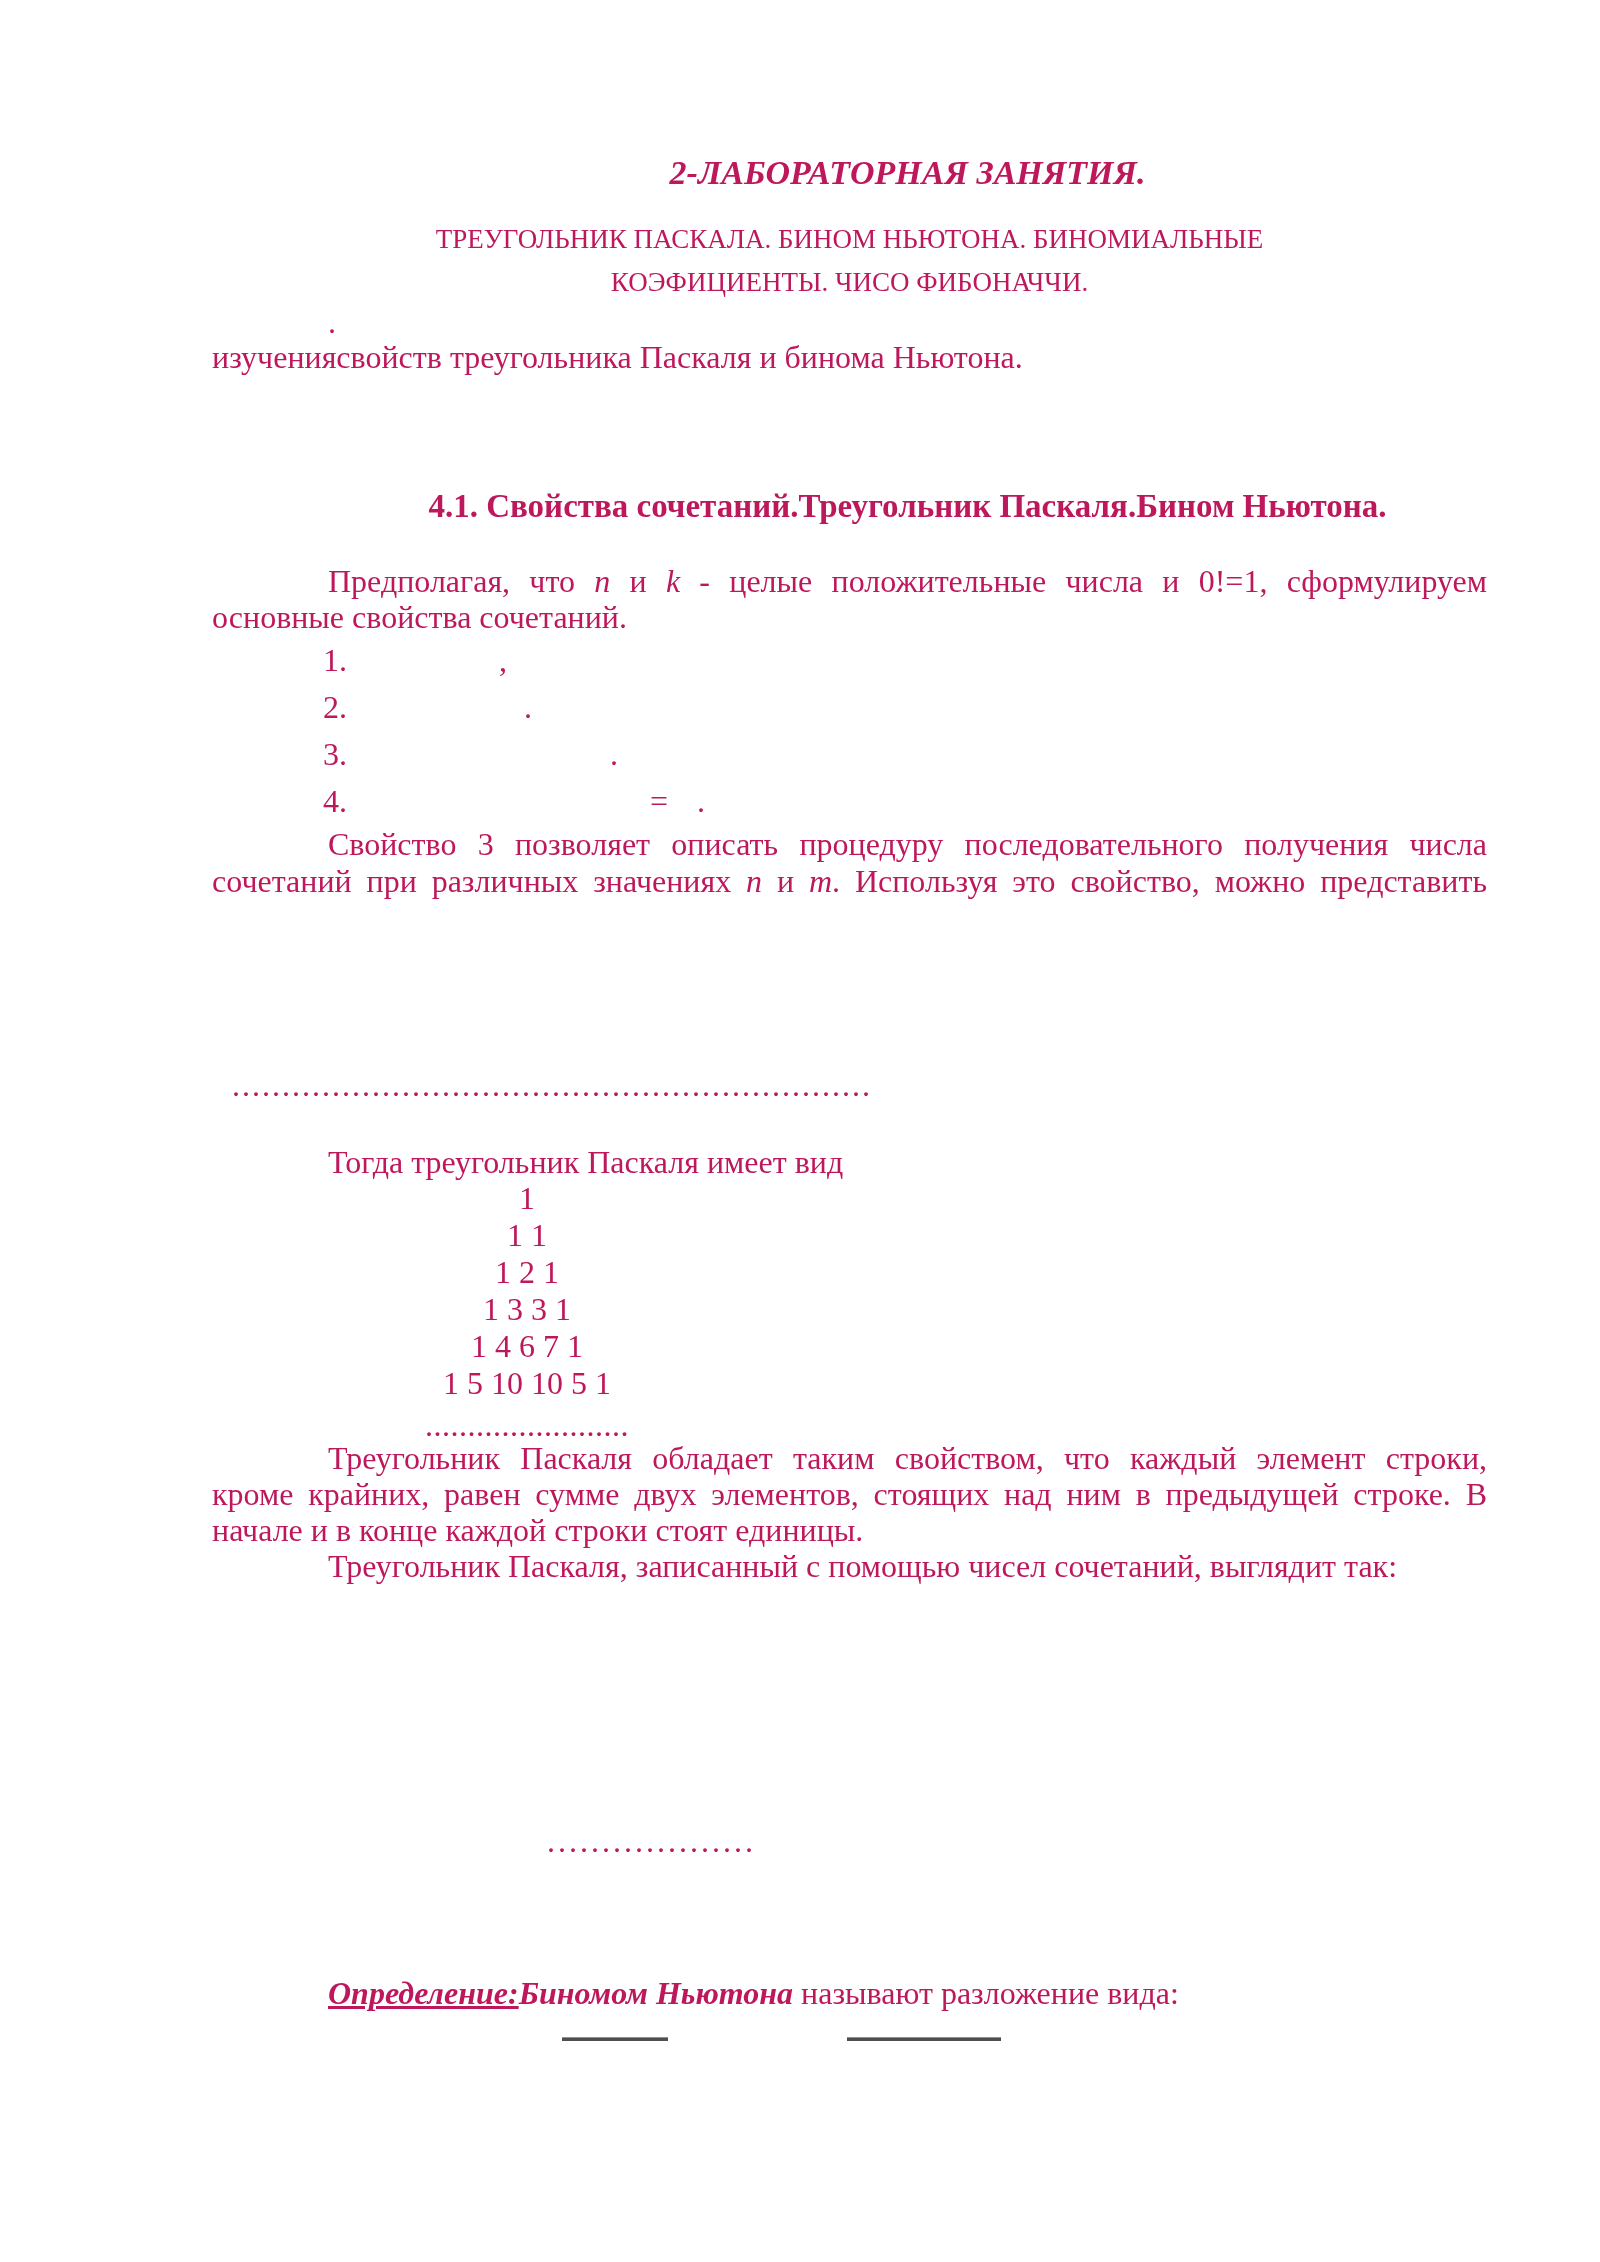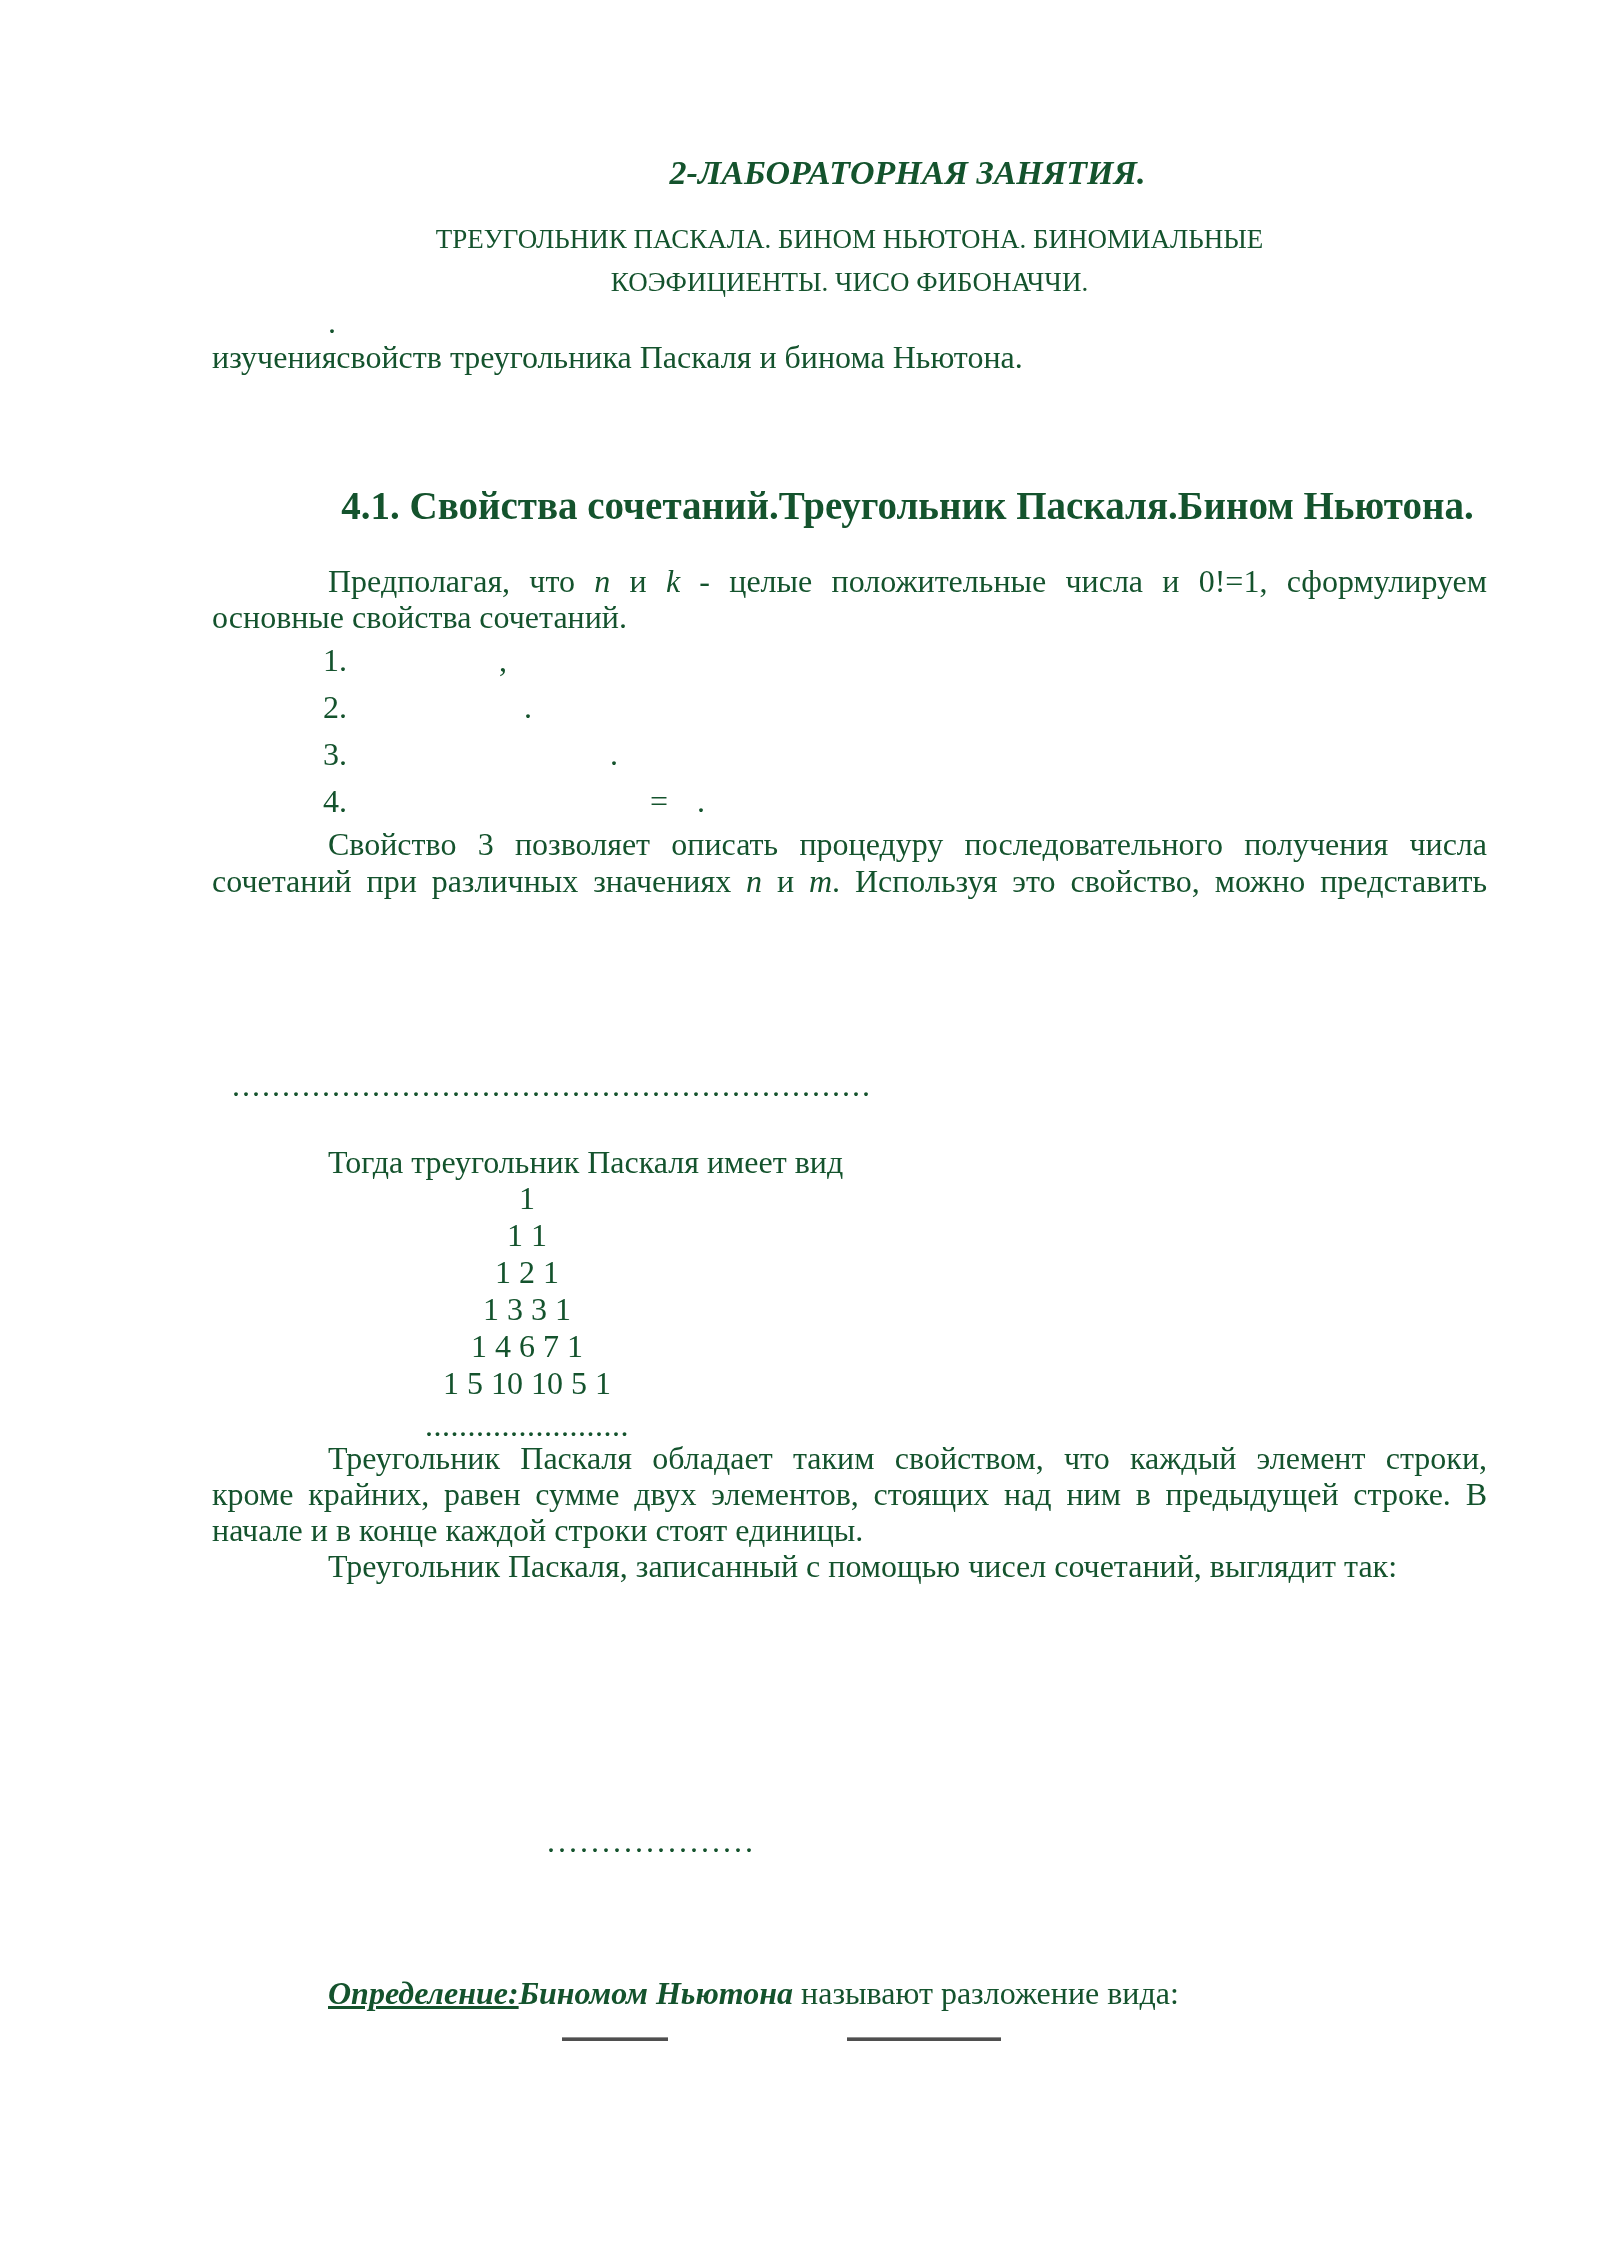--- a/index.html
+++ b/index.html
@@ -1,35 +1,35 @@
 <!DOCTYPE html>
 <html><head>
 <meta charset="utf-8">
 <style>
   html,body{margin:0;padding:0;background:#ffffff;}
   .page{
     position:relative;
     width:1600px;height:2262px;
     background:#ffffff;
     font-family:"Liberation Serif","DejaVu Serif",serif;
-    font-size:32px;color:#14532d;
+    font-size:32px;color:#be185d;
     overflow:hidden;
   }
   .content{position:absolute;left:212px;width:1275px;top:0;height:100%;}
   .abs{position:absolute;left:0;right:0;}
   .line{line-height:40px;white-space:nowrap;}
   .indent{text-indent:116px;}
   .center-ind{text-align:center;padding-left:116px;text-indent:0;}
   .b{font-weight:bold;}
   .i{font-style:italic;}
   .bi{font-weight:bold;font-style:italic;}
   .biu{font-weight:bold;font-style:italic;text-decoration:underline;}
   .title{font-size:34px;}
   .subtitle{line-height:43px;text-align:center;font-size:27px;}
-  .heading{font-size:39px;}
+  .heading{font-size:33px;}
   .jline{text-align:justify;text-align-last:justify;white-space:nowrap;}
   .lline{text-align:left;white-space:nowrap;}
   .para40 .jline,.para40 .lline{line-height:40px;}
   .para37 .jline,.para37 .lline{line-height:37px;}
   .para36 .jline,.para36 .lline{line-height:36px;}
   .list-item{position:relative;height:47px;line-height:47px;}
   .list-item span{position:absolute;top:0;}
   .dots-long{letter-spacing:2px;margin-left:20px;}
   .dots-tri{letter-spacing:0.5px;margin-top:5px;}
   .dots-bottom{letter-spacing:3px;margin-left:335px;}

